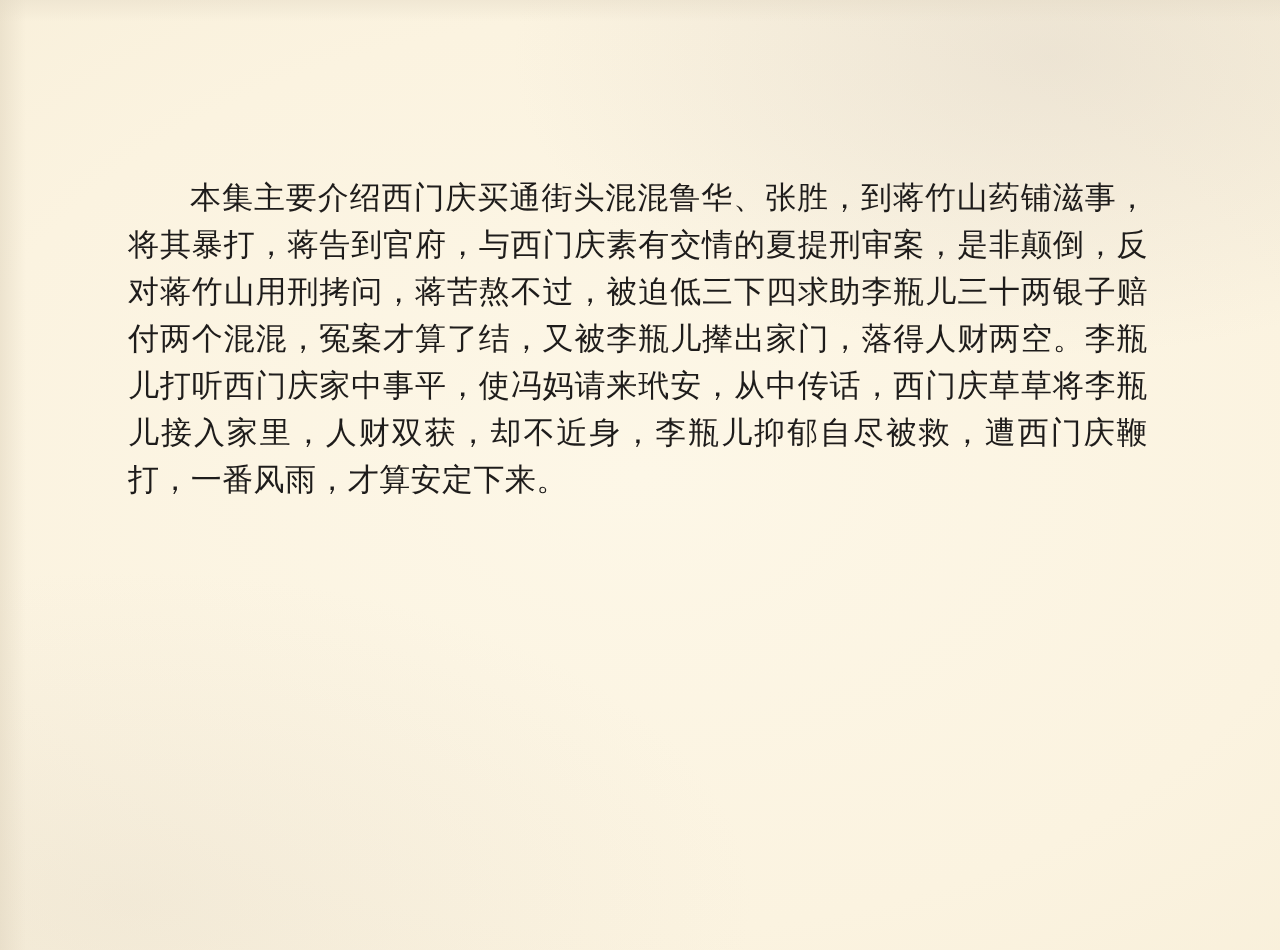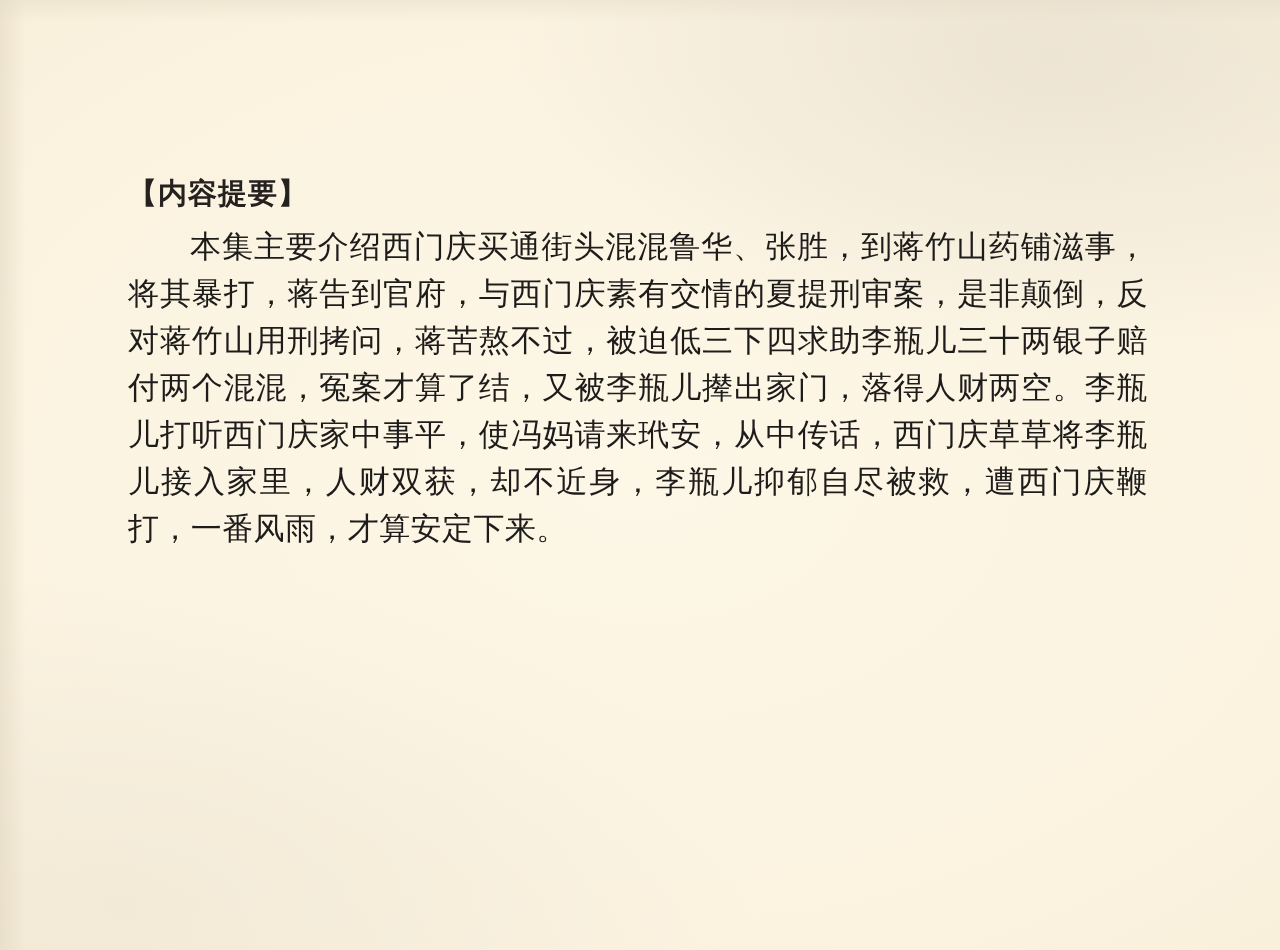--- a/index.html
+++ b/index.html
@@ -65,16 +65,15 @@
   }
 </style>
 </head>
 <body>
 
 <div class="page">
   <div class="page-edge-left"></div>
   <div class="page-edge-top"></div>
 
   <div class="content">
-    <h1 class="section-heading">【内容提要】</h1>
     <p class="body-text">本集主要介绍西门庆买通街头混混鲁华、张胜，到蒋竹山药铺滋事，将其暴打，蒋告到官府，与西门庆素有交情的夏提刑审案，是非颠倒，反对蒋竹山用刑拷问，蒋苦熬不过，被迫低三下四求助李瓶儿三十两银子赔付两个混混，冤案才算了结，又被李瓶儿撵出家门，落得人财两空。李瓶儿打听西门庆家中事平，使冯妈请来玳安，从中传话，西门庆草草将李瓶儿接入家里，人财双获，却不近身，李瓶儿抑郁自尽被救，遭西门庆鞭打，一番风雨，才算安定下来。</p>
   </div>
 </div>
 
 </body></html>

